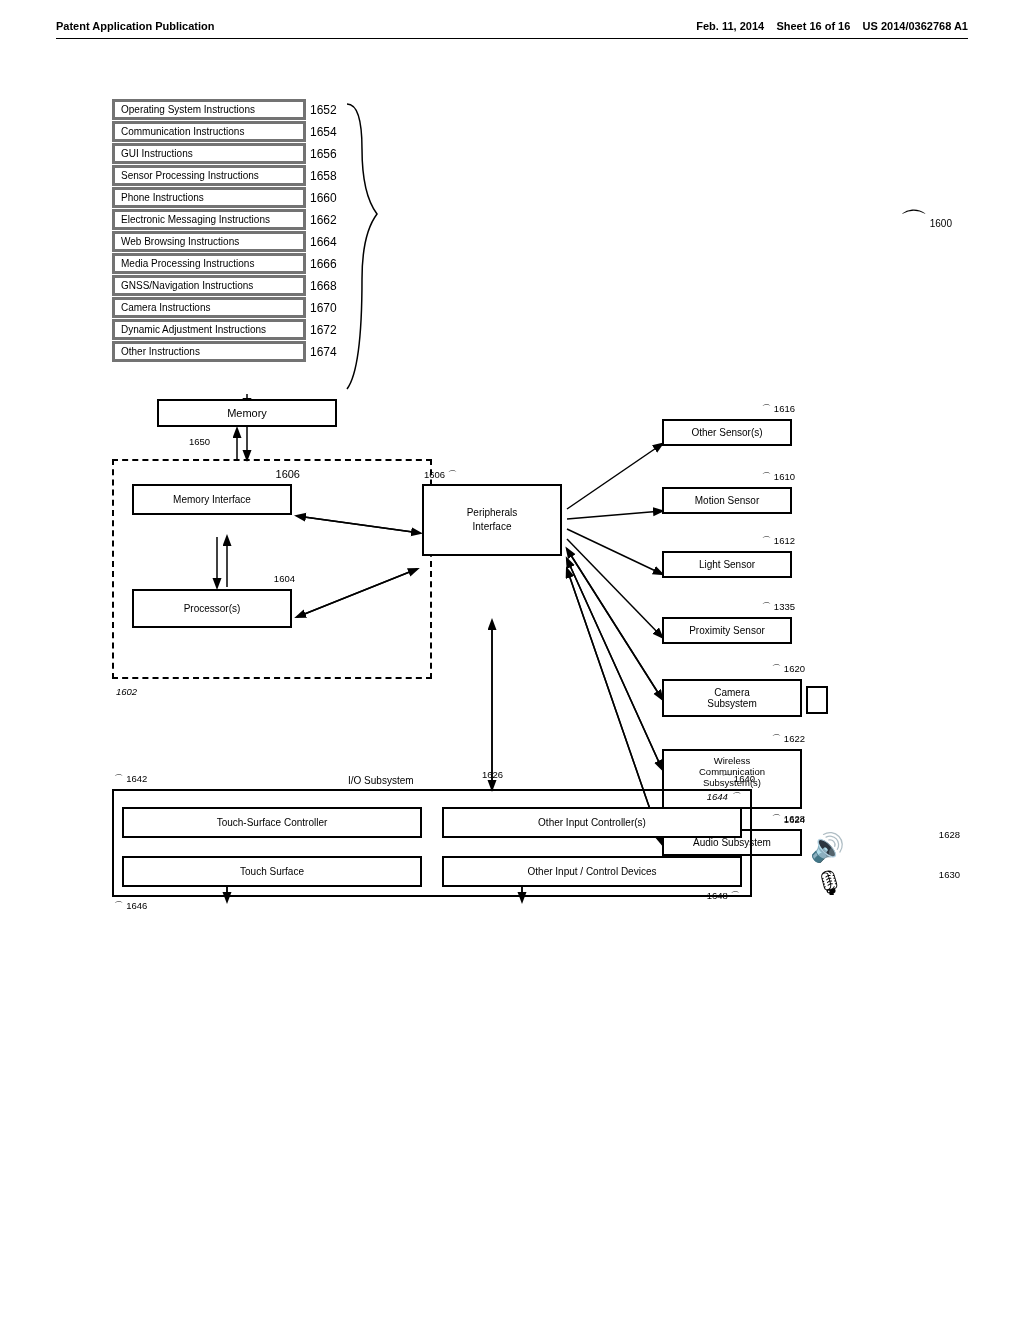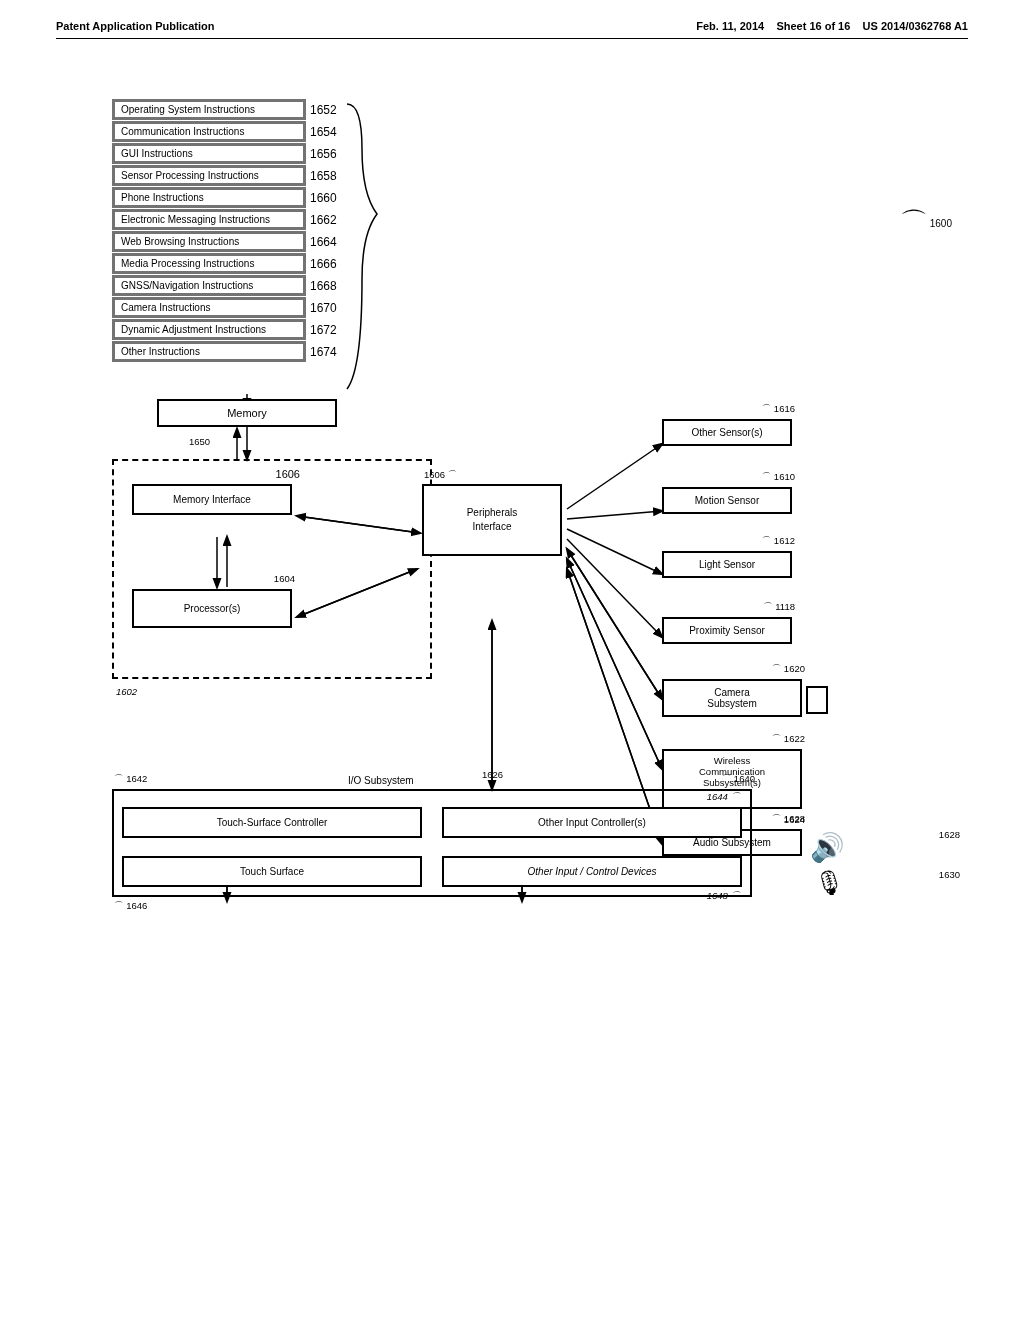--- a/index.html
+++ b/index.html
@@ -338,21 +338,21 @@
       <div style="position:absolute; top:-18px; right:-5px; font-size:9.5px;">⌒ 1610</div>
     </div>
 
     <div class="sensor-box" style="left:600px; top:482px;">
       <span>Light Sensor</span>
       <div style="position:absolute; top:-18px; right:-5px; font-size:9.5px;">⌒ 1612</div>
     </div>
 
     <div class="sensor-box" style="left:600px; top:548px;">
       <span>Proximity Sensor</span>
-      <div style="position:absolute; top:-18px; right:-5px; font-size:9.5px;">⌒ 1118</div>
+      <div style="position:absolute; top:-18px; right:-5px; font-size:9.5px;">⌒ 1335</div>
     </div>
 
     <div class="sensor-box" style="left:600px; top:610px; width:140px;">
       <span>Camera<br>Subsystem</span>
       
       <div style="position:absolute; right:-28px; top:5px; width:22px; height:28px; border:2px solid #000; background:#fff;"></div>
       <div style="position:absolute; top:-18px; right:-5px; font-size:9.5px;">⌒ 1620</div>
     </div>
 
     <div class="sensor-box" style="left:600px; top:680px; width:140px; height:60px; padding-top:4px;">
@@ -387,21 +387,21 @@
           <span>Other Input Controller(s)</span>
           <div style="position:absolute; top:-18px; right:0px; font-size:9.5px;font-style:italic;">1644 ⌒</div>
         </div>
       </div>
 
       <div style="display:flex; gap:20px; margin-top:18px;">
         <div class="io-device-box">
           <span>Touch Surface</span>
           <div style="position:absolute; bottom:-18px; left:0px; font-size:9.5px;">⌒ 1646</div>
         </div>
-        <div class="io-device-box" style="position:relative;font-style:italic;">
+        <div class="io-device-box" style="position:relative;">
           <span>Other Input / Control Devices</span>
           <div style="position:absolute; bottom:-18px; right:0px; font-size:9.5px;margin-left:20px;">1648 ⌒</div>
         </div>
       </div>
 
       <div style="position:absolute; top:-18px; right:-5px; font-size:9.5px;">⌒ 1640</div>
     </div>
 
   </div>
 

